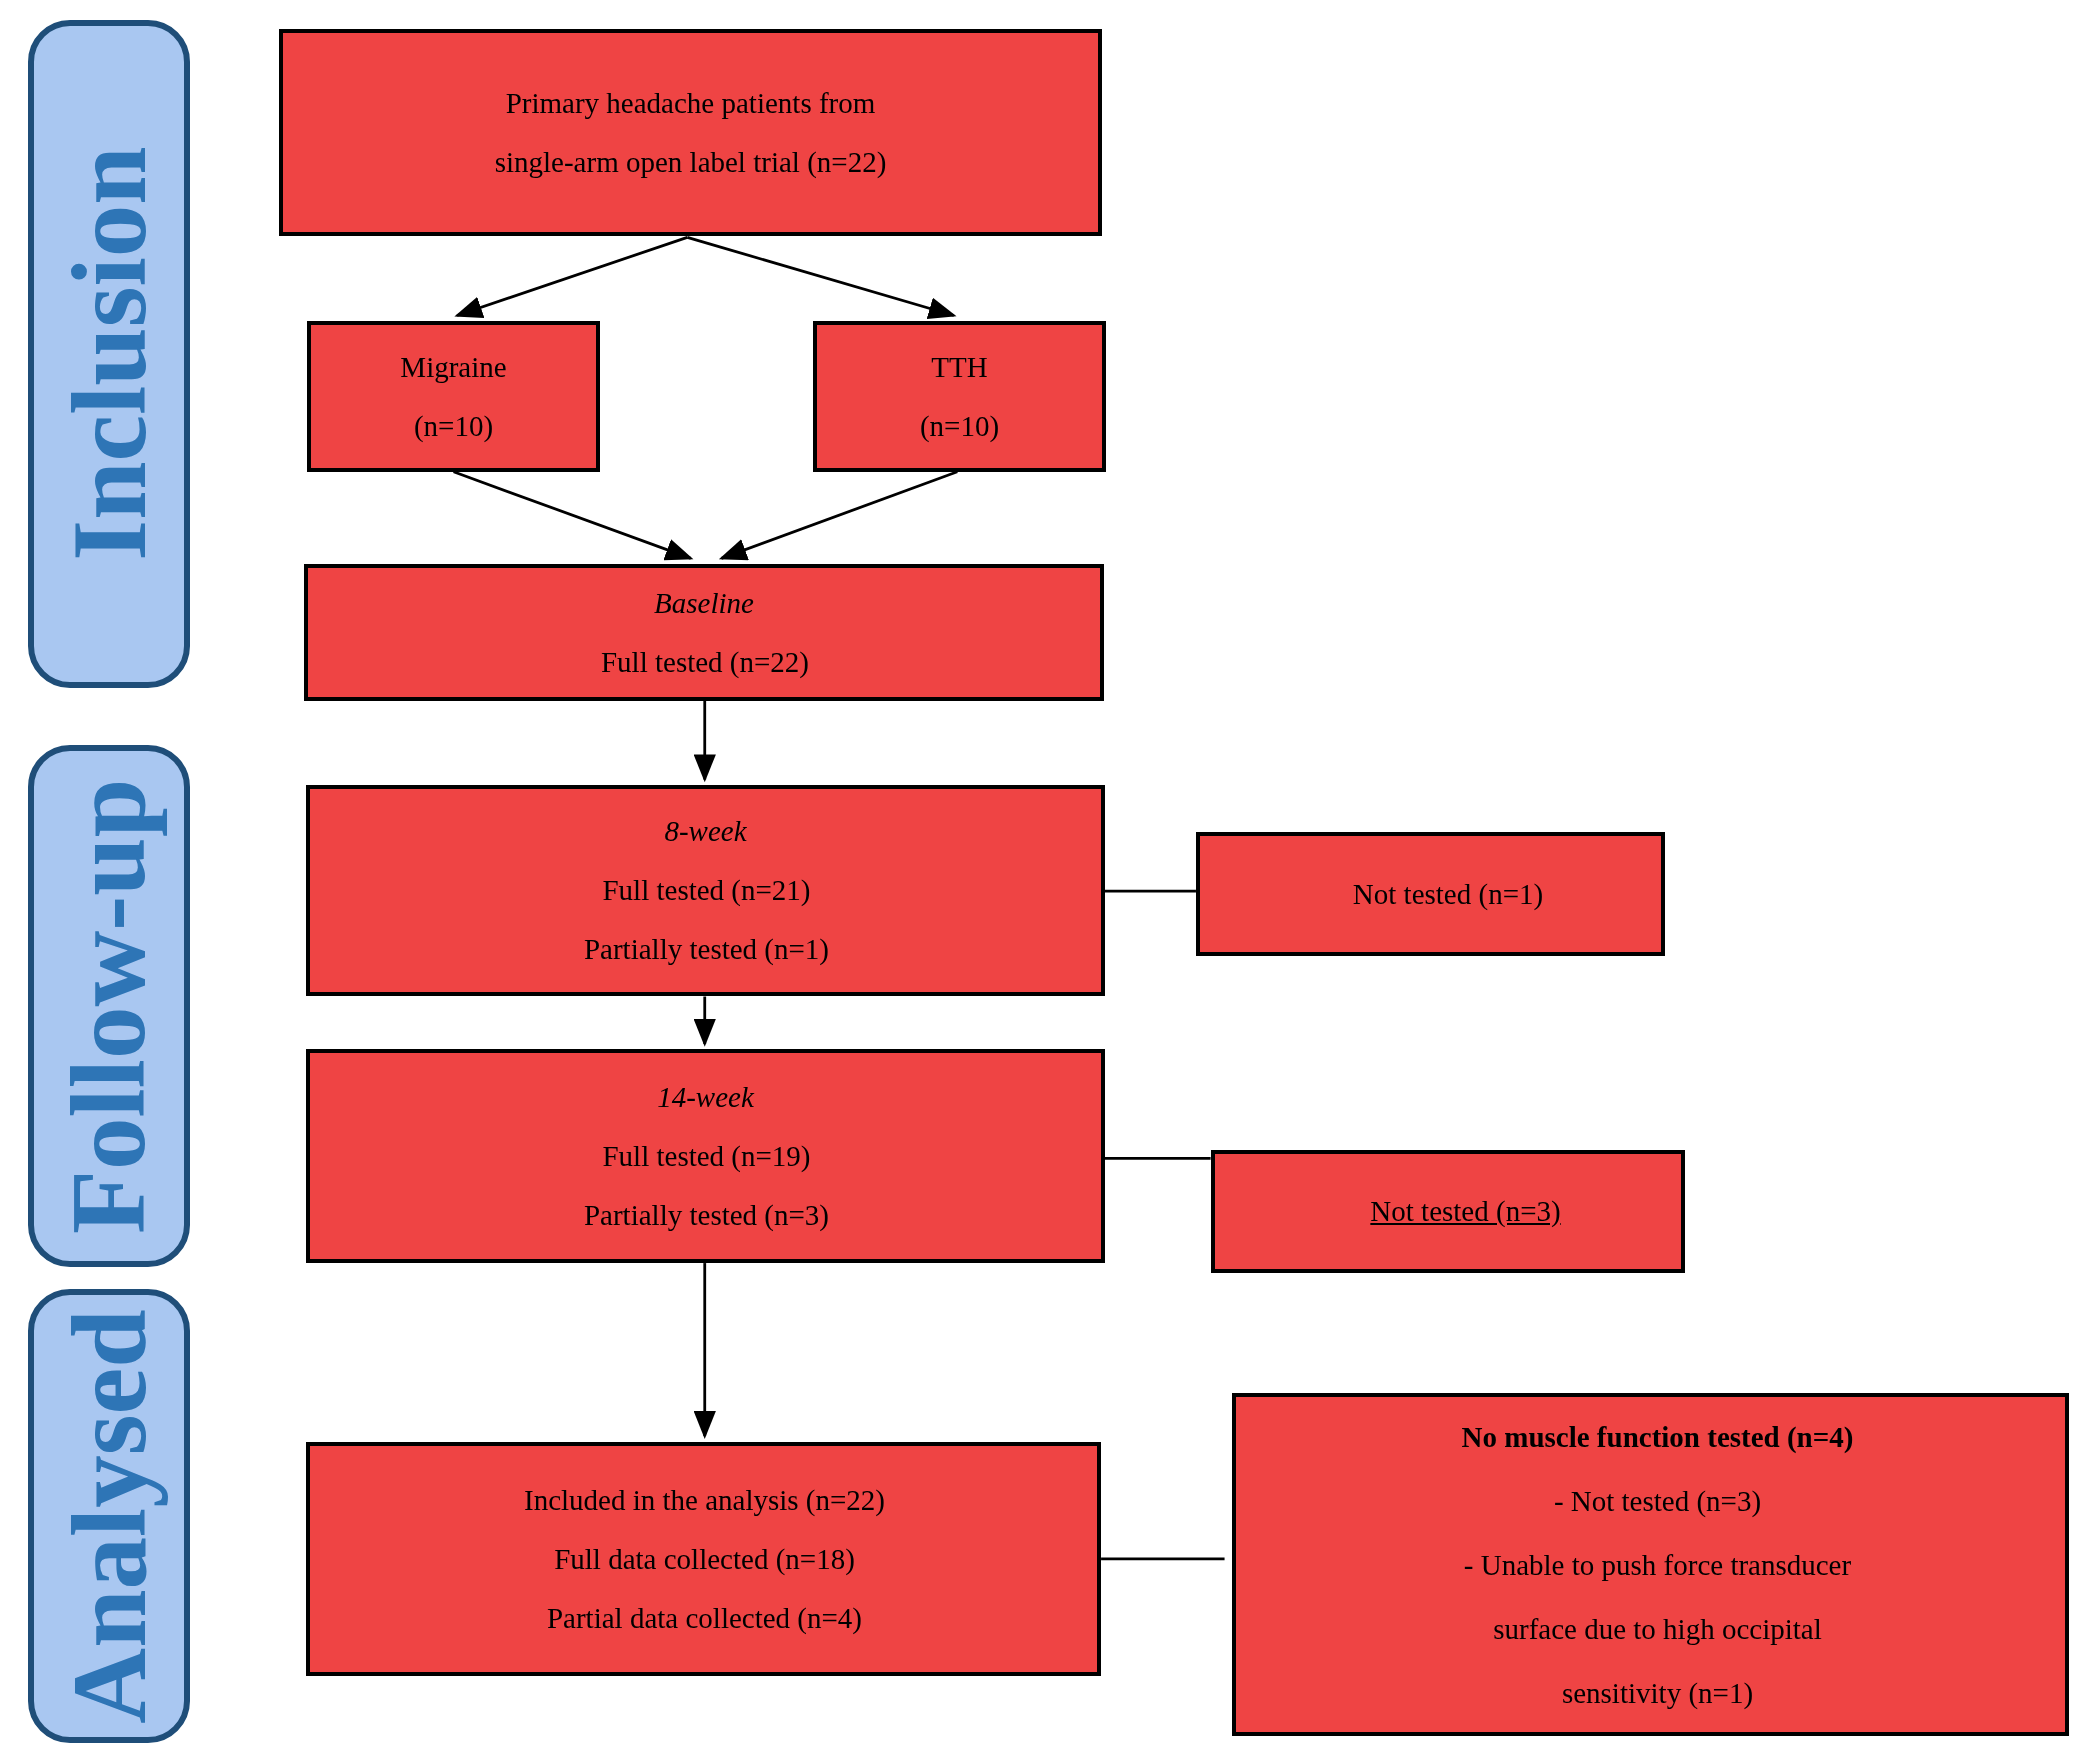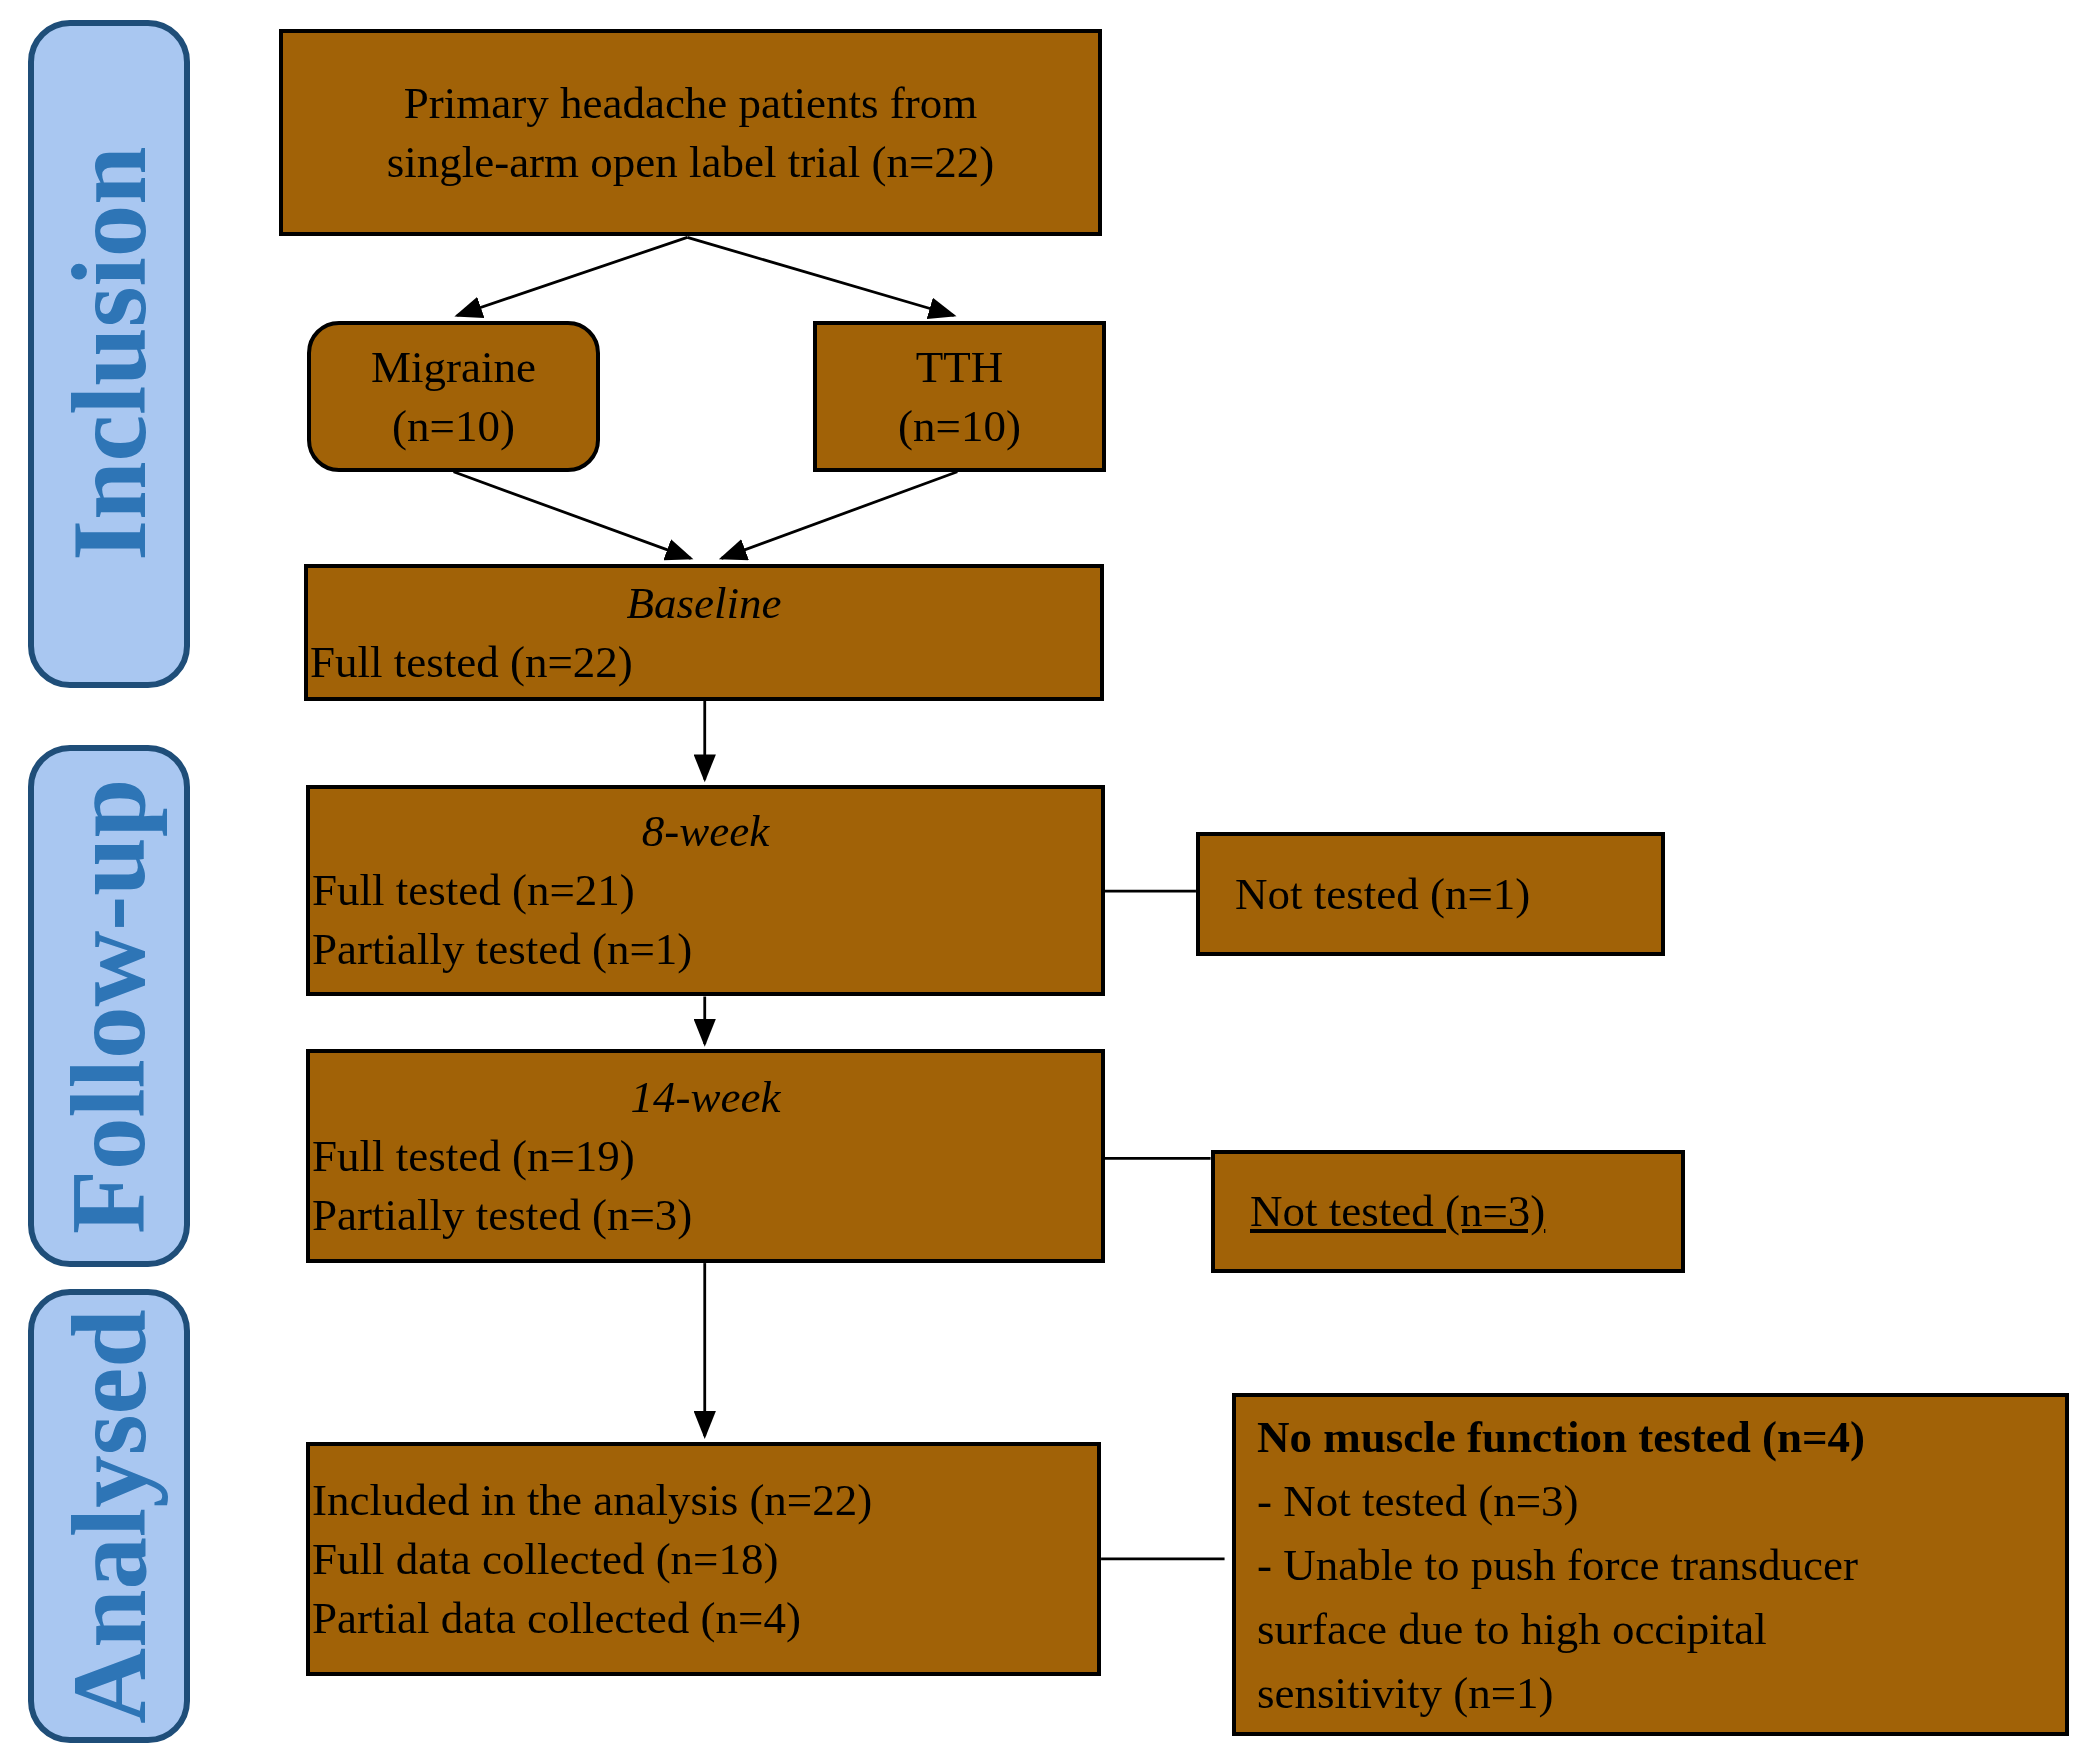--- a/index.html
+++ b/index.html
@@ -42,35 +42,36 @@
     font-weight: bold;
     color: #2E75B6;
   }
   .stage-inclusion { top: 19.5px;   height: 668px; }
   .stage-followup  { top: 745px; height: 522px; }
   .stage-analysed  { top: 1289px; height: 454px; }
 
   
   .fbox {
     position: absolute;
-    background: #a16207;
+    background: #ef4444;
     border: 4.9px solid #000000;
     box-sizing: border-box;
     display: flex;
     flex-direction: column;
     justify-content: center;
-    font-size: 45px;
+    font-size: 29px;
     line-height: 59px;
+    align-items: center;
   }
   .fbox .c { text-align: center; }
   .fbox .l { text-align: left; padding-left: 2px; }
   .fbox .t { text-align: center; font-style: italic; }
 
   .box-top      { left: 279px;  top: 29px;   width: 823px; height: 207px; }
-  .box-migraine { left: 307px;  top: 321px;  width: 293px;  height: 151px; border-radius: 32px; }
+  .box-migraine { left: 307px;  top: 321px;  width: 293px;  height: 151px; }
   .box-tth      { left: 813px; top: 321px;  width: 293px;  height: 151px; }
   .box-baseline { left: 304px;  top: 564px;  width: 800px; height: 137px; }
   .box-week8    { left: 306px;  top: 785px; width: 799px; height: 211px; }
   .box-week14   { left: 306px;  top: 1049px; width: 799px; height: 214px; }
   .box-analysis { left: 306px;  top: 1442px; width: 795px; height: 234px; }
 
   .box-not1     { left: 1196px; top: 832px; width: 469px;  height: 124px; border-width: 4.2px; }
   .box-not3     { left: 1211px; top: 1150px; width: 474px;  height: 123px; border-width: 4.2px; text-decoration: underline; }
   .box-not1 .l, .box-not3 .l { padding-left: 35px; }
 

